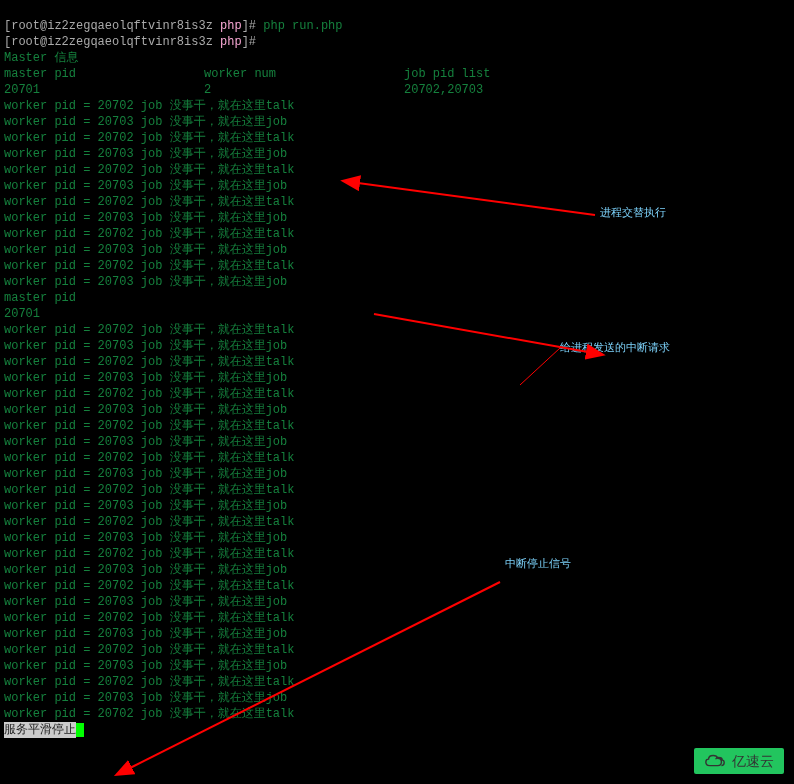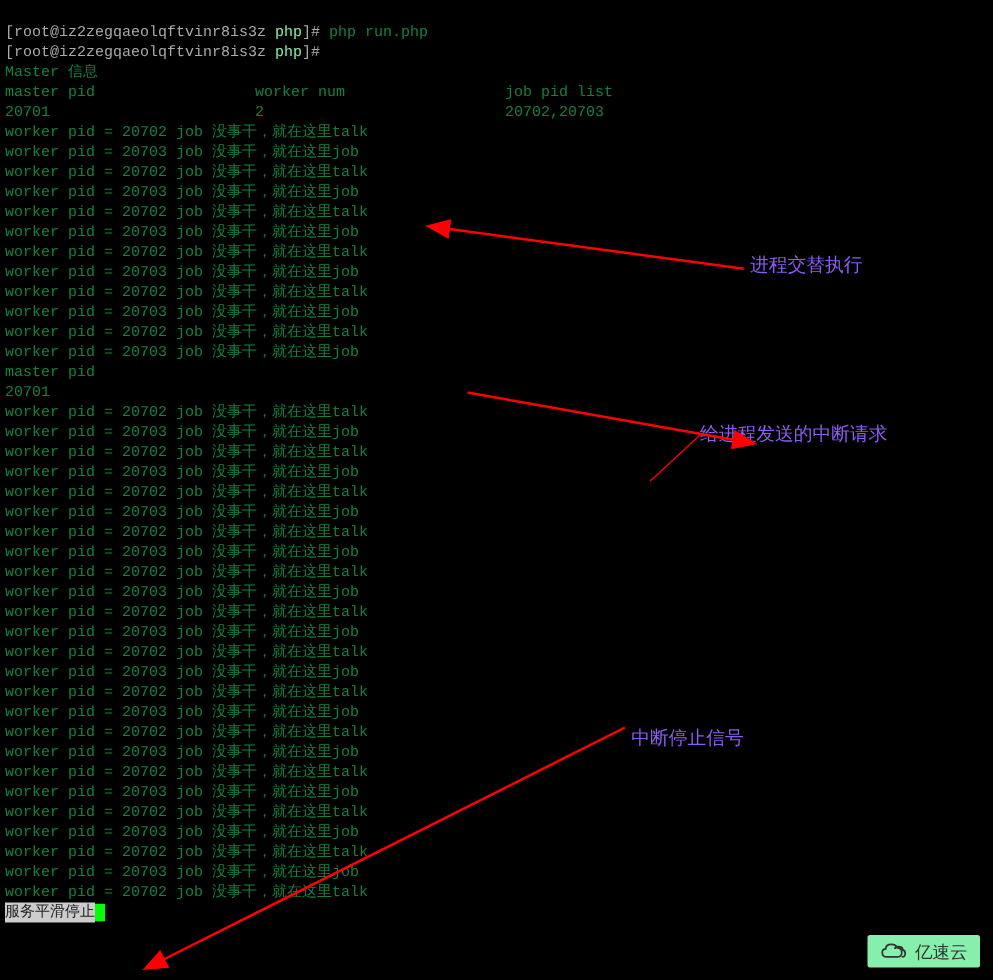--- a/index.html
+++ b/index.html
@@ -17,35 +17,35 @@
       position: relative;
       overflow: hidden;
       line-height: 16px;
     }
     .terminal {
       padding: 2px 4px;
       white-space: pre;
     }
     .white { color: #15803d; }
     .login { color: #aaa; }
-    .folder { color: #86efac; }
-    .yellow { color: #8b5cf6; font-size: 15px; font-family: Liberation Serif, serif; }
+    .folder { color: #f9a8d4; }
+    .yellow { color: #7dd3fc; font-size: 11px; font-family: Liberation Mono, monospace; }
     .annotation {
       position: absolute;
       white-space: nowrap;
     }
     .arrow {
       position: absolute;
       pointer-events: none;
     }
     .watermark {
       position: absolute;
       bottom: 10px;
       right: 10px;
-      background: #86efac;
+      background: #22c55e;
       color: #333;
       padding: 4px 10px;
       font-family: Arial, sans-serif;
       font-size: 14px;
       border-radius: 2px;
       display: flex;
       align-items: center;
       gap: 6px;
     }
     .watermark svg {
@@ -112,21 +112,21 @@
 <span class="white">worker pid = 20702 job 没事干，就在这里talk</span>
 <span class="white">worker pid = 20703 job 没事干，就在这里job</span>
 <span class="white">worker pid = 20702 job 没事干，就在这里talk</span>
 <span class="white">worker pid = 20703 job 没事干，就在这里job</span>
 <span class="white">worker pid = 20702 job 没事干，就在这里talk</span>
 </div><span class="final-line">服务平滑停止</span><span class="cursor"></span>
 </div>
 
 <div class="annotation yellow" style="top:205px;left:600px;">进程交替执行</div>
 <div class="annotation yellow" style="top:340px;left:560px;">给进程发送的中断请求</div>
-<div class="annotation yellow" style="top:583px;left:505px;text-align:right;">中断停止信号</div>
+<div class="annotation yellow" style="top:556px;left:505px;text-align:right;">中断停止信号</div>
 
 <svg class="arrow" style="top:0;left:0;width:794px;height:784px;">
   <defs>
     <marker id="arrowhead" markerWidth="10" markerHeight="8" refX="1" refY="4" orient="auto">
       <polygon points="0 0, 10 4, 0 8" fill="#ff0000"></polygon>
     </marker>
   </defs>
   <line x1="595" y1="215" x2="358" y2="183" stroke="#ff0000" stroke-width="2" marker-end="url(#arrowhead)"></line>
   <line x1="374" y1="314" x2="588" y2="352" stroke="#ff0000" stroke-width="2" marker-end="url(#arrowhead)"></line>
   <line x1="560" y1="348" x2="520" y2="385" stroke="#ff0000" stroke-width="1"></line>

